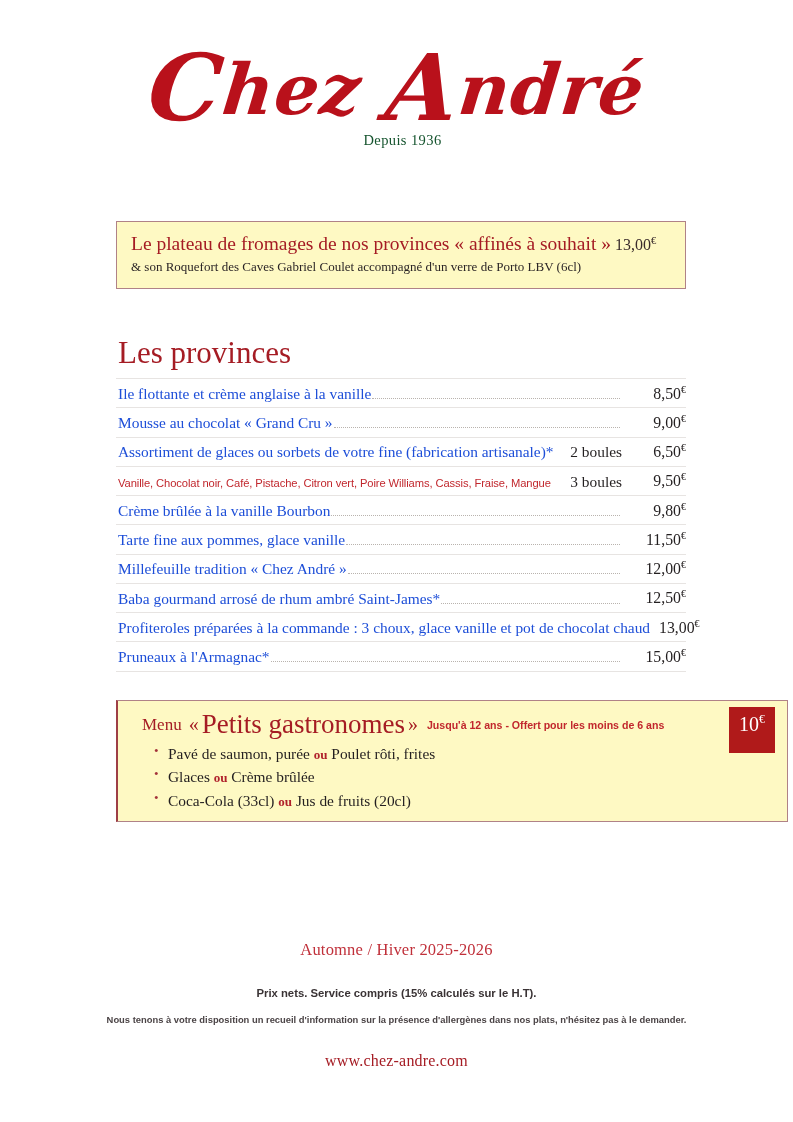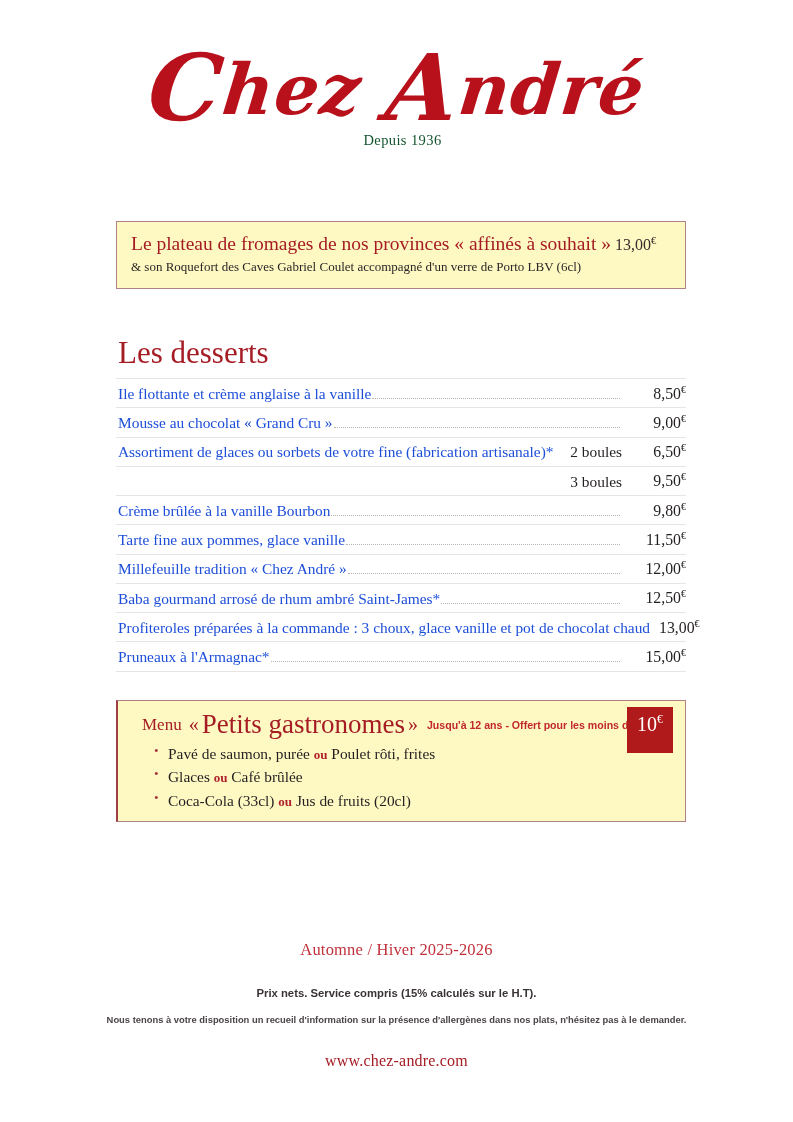--- a/index.html
+++ b/index.html
@@ -140,21 +140,21 @@
     width: 62px;
     text-align: right;
     white-space: nowrap;
   }
   .item-price sup { font-size: 10px; }
 
   
   .box.kids {
     left: 116px;
     top: 700px;
-    width: 570px;
+    width: 672px;
     height: 122px;
     border-left: 2px solid #9e3f46;
     padding: 0;
   }
   .kids-head {
     display: flex;
     align-items: center;
     padding: 10px 0 0 24px;
     position: relative;
   }
@@ -260,39 +260,40 @@
   </div>
 
   <div class="box cheese">
     <div class="cheese-title">
       <span>Le plateau de fromages de nos provinces « affinés à souhait »</span><span class="price"><span>13,00</span><sup>€</sup></span>
     </div>
     <div class="cheese-sub">&amp; son Roquefort des Caves Gabriel Coulet accompagné d'un verre de Porto LBV (6cl)</div>
   </div>
 
   <div class="section">
-    <h2 class="section-title">Les desserts</h2>
+    <h2 class="section-title">Les provinces</h2>
     <div id="dessert-list">
         <div class="item">
           <span class="item-name">Ile flottante et crème anglaise à la vanille</span>
           <span class="leader"></span>
           <span class="item-price"><span>8,50</span><sup>€</sup></span>
         </div>
         <div class="item">
           <span class="item-name">Mousse au chocolat « Grand Cru »</span>
           <span class="leader"></span>
           <span class="item-price"><span>9,00</span><sup>€</sup></span>
         </div>
         <div class="item">
           <span class="item-name">Assortiment de glaces ou sorbets de votre fine (fabrication artisanale)*</span>
           <span class="leader none"></span>
           <span class="qty">2 boules</span>
           <span class="item-price"><span>6,50</span><sup>€</sup></span>
         </div>
         <div class="item">
+          <span class="item-name flavors">Vanille, Chocolat noir, Café, Pistache, Citron vert, Poire Williams, Cassis, Fraise, Mangue</span>
           <span class="leader none"></span>
           <span class="qty">3 boules</span>
           <span class="item-price"><span>9,50</span><sup>€</sup></span>
         </div>
         <div class="item">
           <span class="item-name">Crème brûlée à la vanille Bourbon</span>
           <span class="leader"></span>
           <span class="item-price"><span>9,80</span><sup>€</sup></span>
         </div>
         <div class="item">
@@ -327,21 +328,21 @@
     <div class="kids-head">
       <span class="kids-menu-word">Menu</span>
       <span class="kids-guil">«</span>
       <span class="kids-title">Petits gastronomes</span>
       <span class="kids-guil">»</span>
       <span class="kids-note">Jusqu'à 12 ans - Offert pour les moins de 6 ans</span>
       <span class="kids-badge"><span>10</span><sup>€</sup></span>
     </div>
     <ul class="kids-list" id="kids-list">
         <li><span>Pavé de saumon, purée</span> <span class="ou">ou</span> <span>Poulet rôti, frites</span></li>
-        <li><span>Glaces</span> <span class="ou">ou</span> <span>Café brûlée</span></li>
+        <li><span>Glaces</span> <span class="ou">ou</span> <span>Crème brûlée</span></li>
         <li><span>Coca-Cola (33cl)</span> <span class="ou">ou</span> <span>Jus de fruits (20cl)</span></li>
       </ul>
   </div>
 
   <div class="footer">
     <div class="season">Automne / Hiver 2025-2026</div>
     <div class="notes1">Prix nets. Service compris (15% calculés sur le H.T).</div>
     <div class="notes2">Nous tenons à votre disposition un recueil d'information sur la présence d'allergènes dans nos plats, n'hésitez pas à le demander.</div>
     <div class="website">www.chez-andre.com</div>
   </div>

